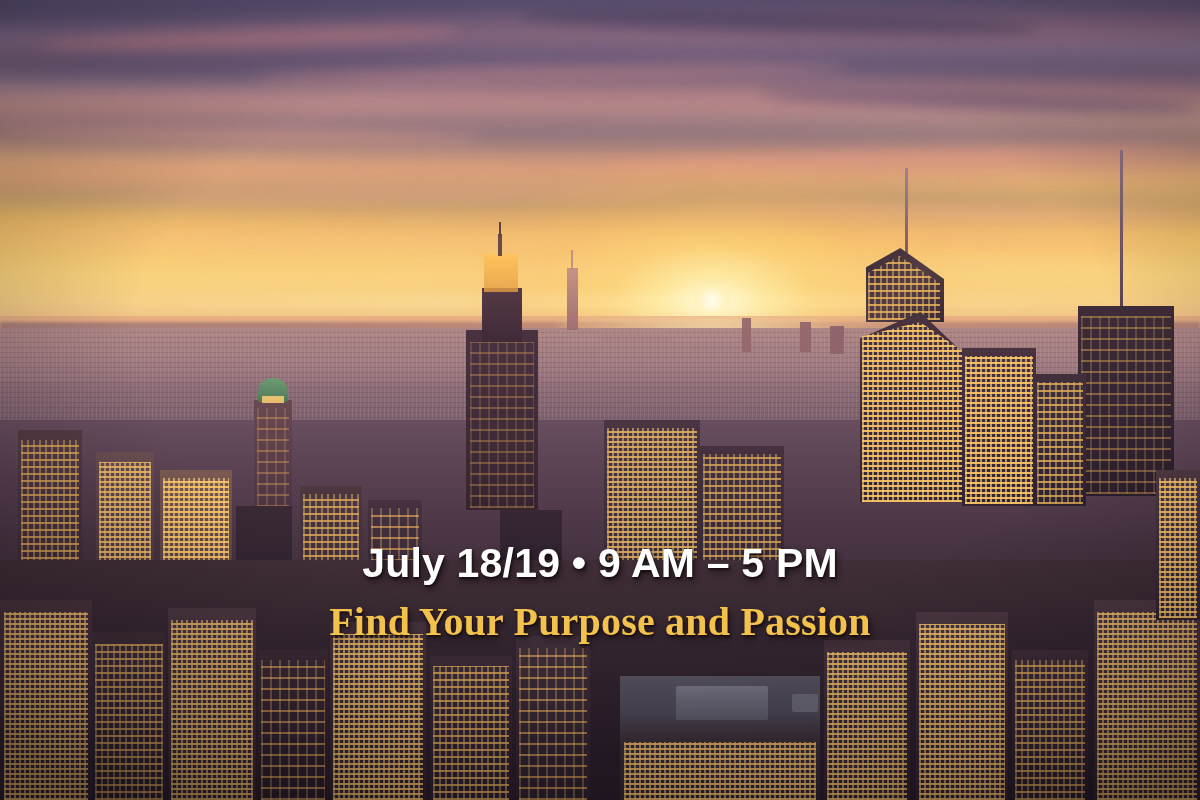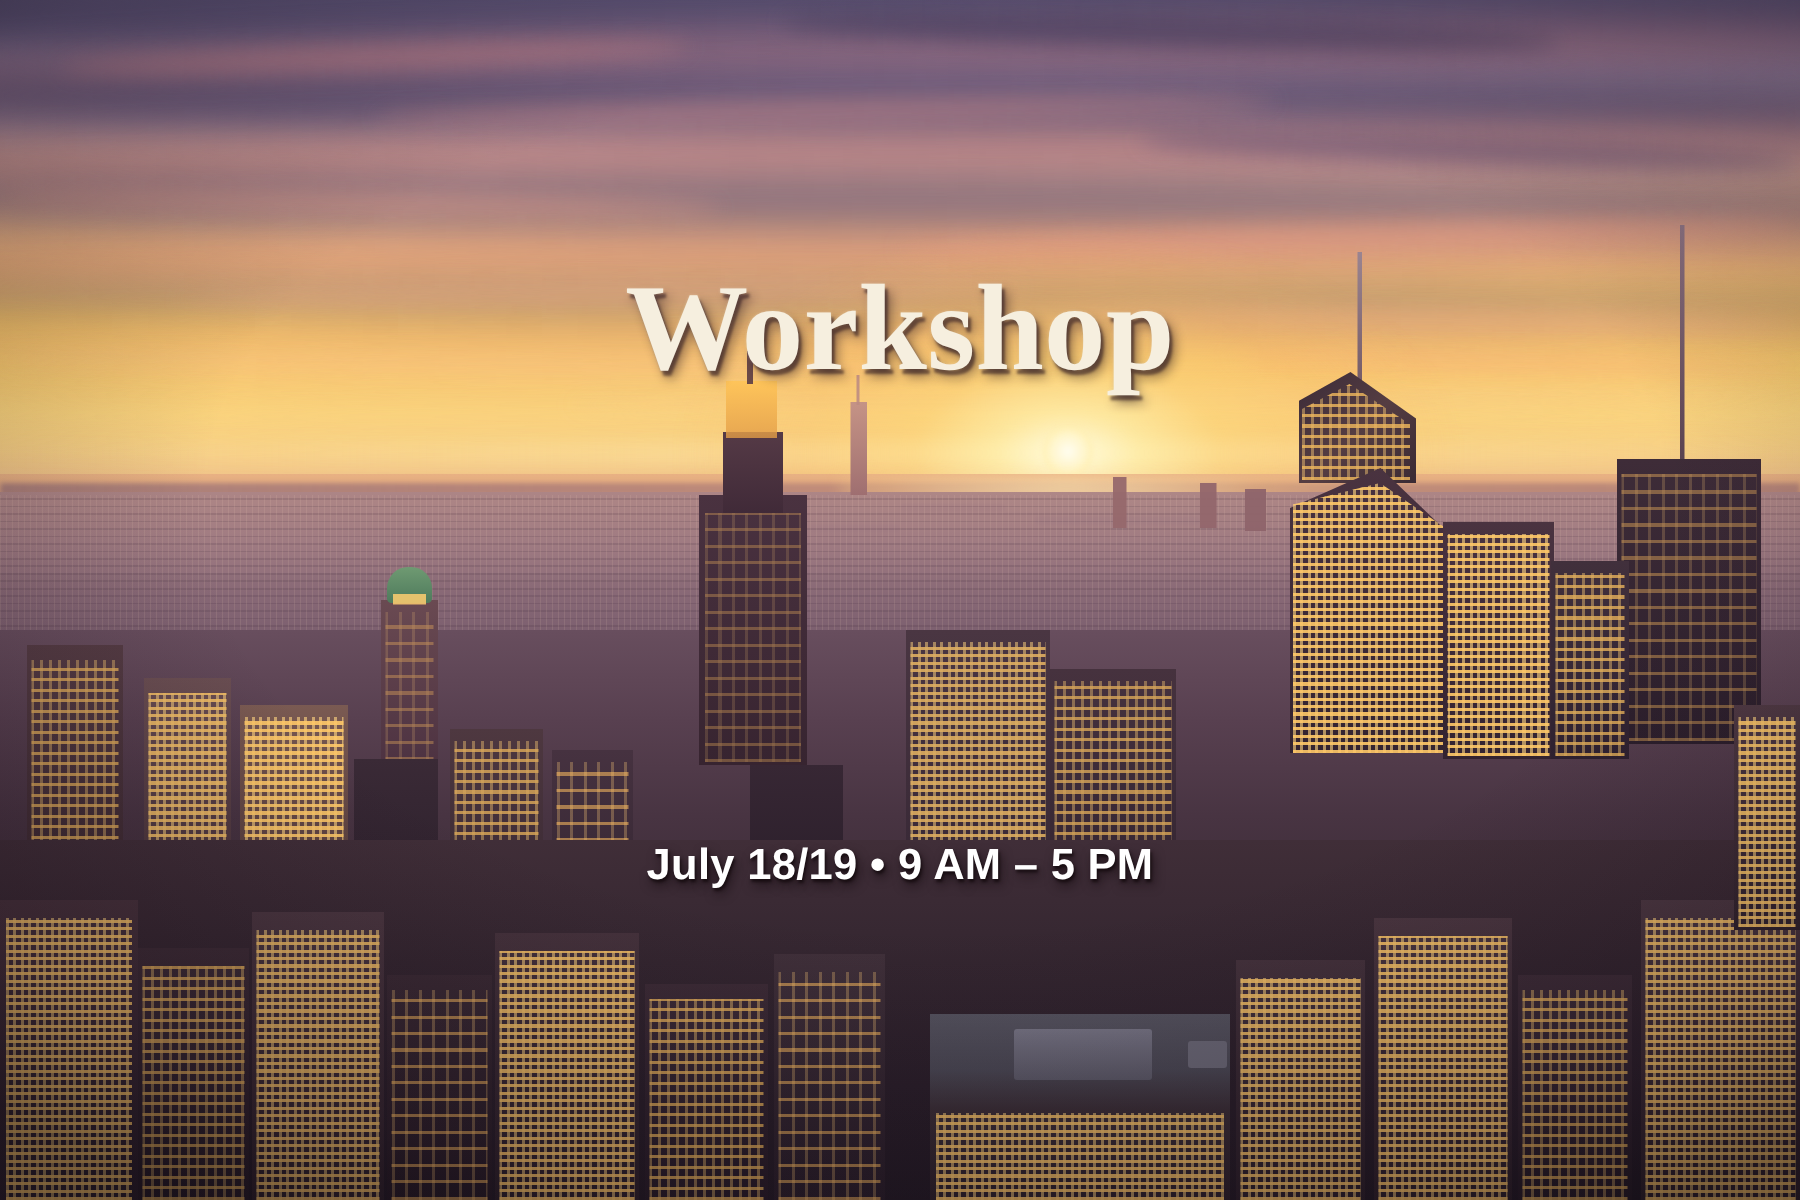--- a/index.html
+++ b/index.html
@@ -180,24 +180,24 @@
     font-size:47px; line-height:52px;
     color:#f4c54e;
     letter-spacing:.3px;
     text-shadow:
       1px 2px 2px rgba(24,12,14,.80),
       2px 4px 7px rgba(18,8,12,.60);
   }
 
   .datetime {
     position:absolute; left:0; width:1200px; text-align:center;
-    top:554px;
+    top:540px;
     font-family:"Liberation Sans", sans-serif;
     font-weight:700;
-    font-size:29px; line-height:46px;
+    font-size:41px; line-height:46px;
     color:#ffffff;
     letter-spacing:.2px;
     text-shadow:
       1px 2px 2px rgba(20,10,14,.82),
       2px 4px 7px rgba(14,6,10,.62);
   }
 
   .tagline {
     position:absolute; left:0; width:1200px; text-align:center;
     top:599px;
@@ -362,21 +362,21 @@
 
     <div class="bld" style="left:1156px;top:470px;width:44px;height:150px;background:linear-gradient(to bottom,#503a44,#32242e);"></div>
     <div class="bld lit-dense" style="left:1159px;top:478px;width:38px;height:140px;"></div>
 
     <div class="vignette"></div>
   </div>
 
   <div class="text-layer">
 
 
-    <div class="title title-line2">Workshop</div>
 
 
     <div class="datetime">July 18/19 • 9 AM – 5 PM</div>
 
+    <div class="tagline">Find Your Purpose and Passion</div>
 
   </div>
 
 </div>
 
 </body></html>

